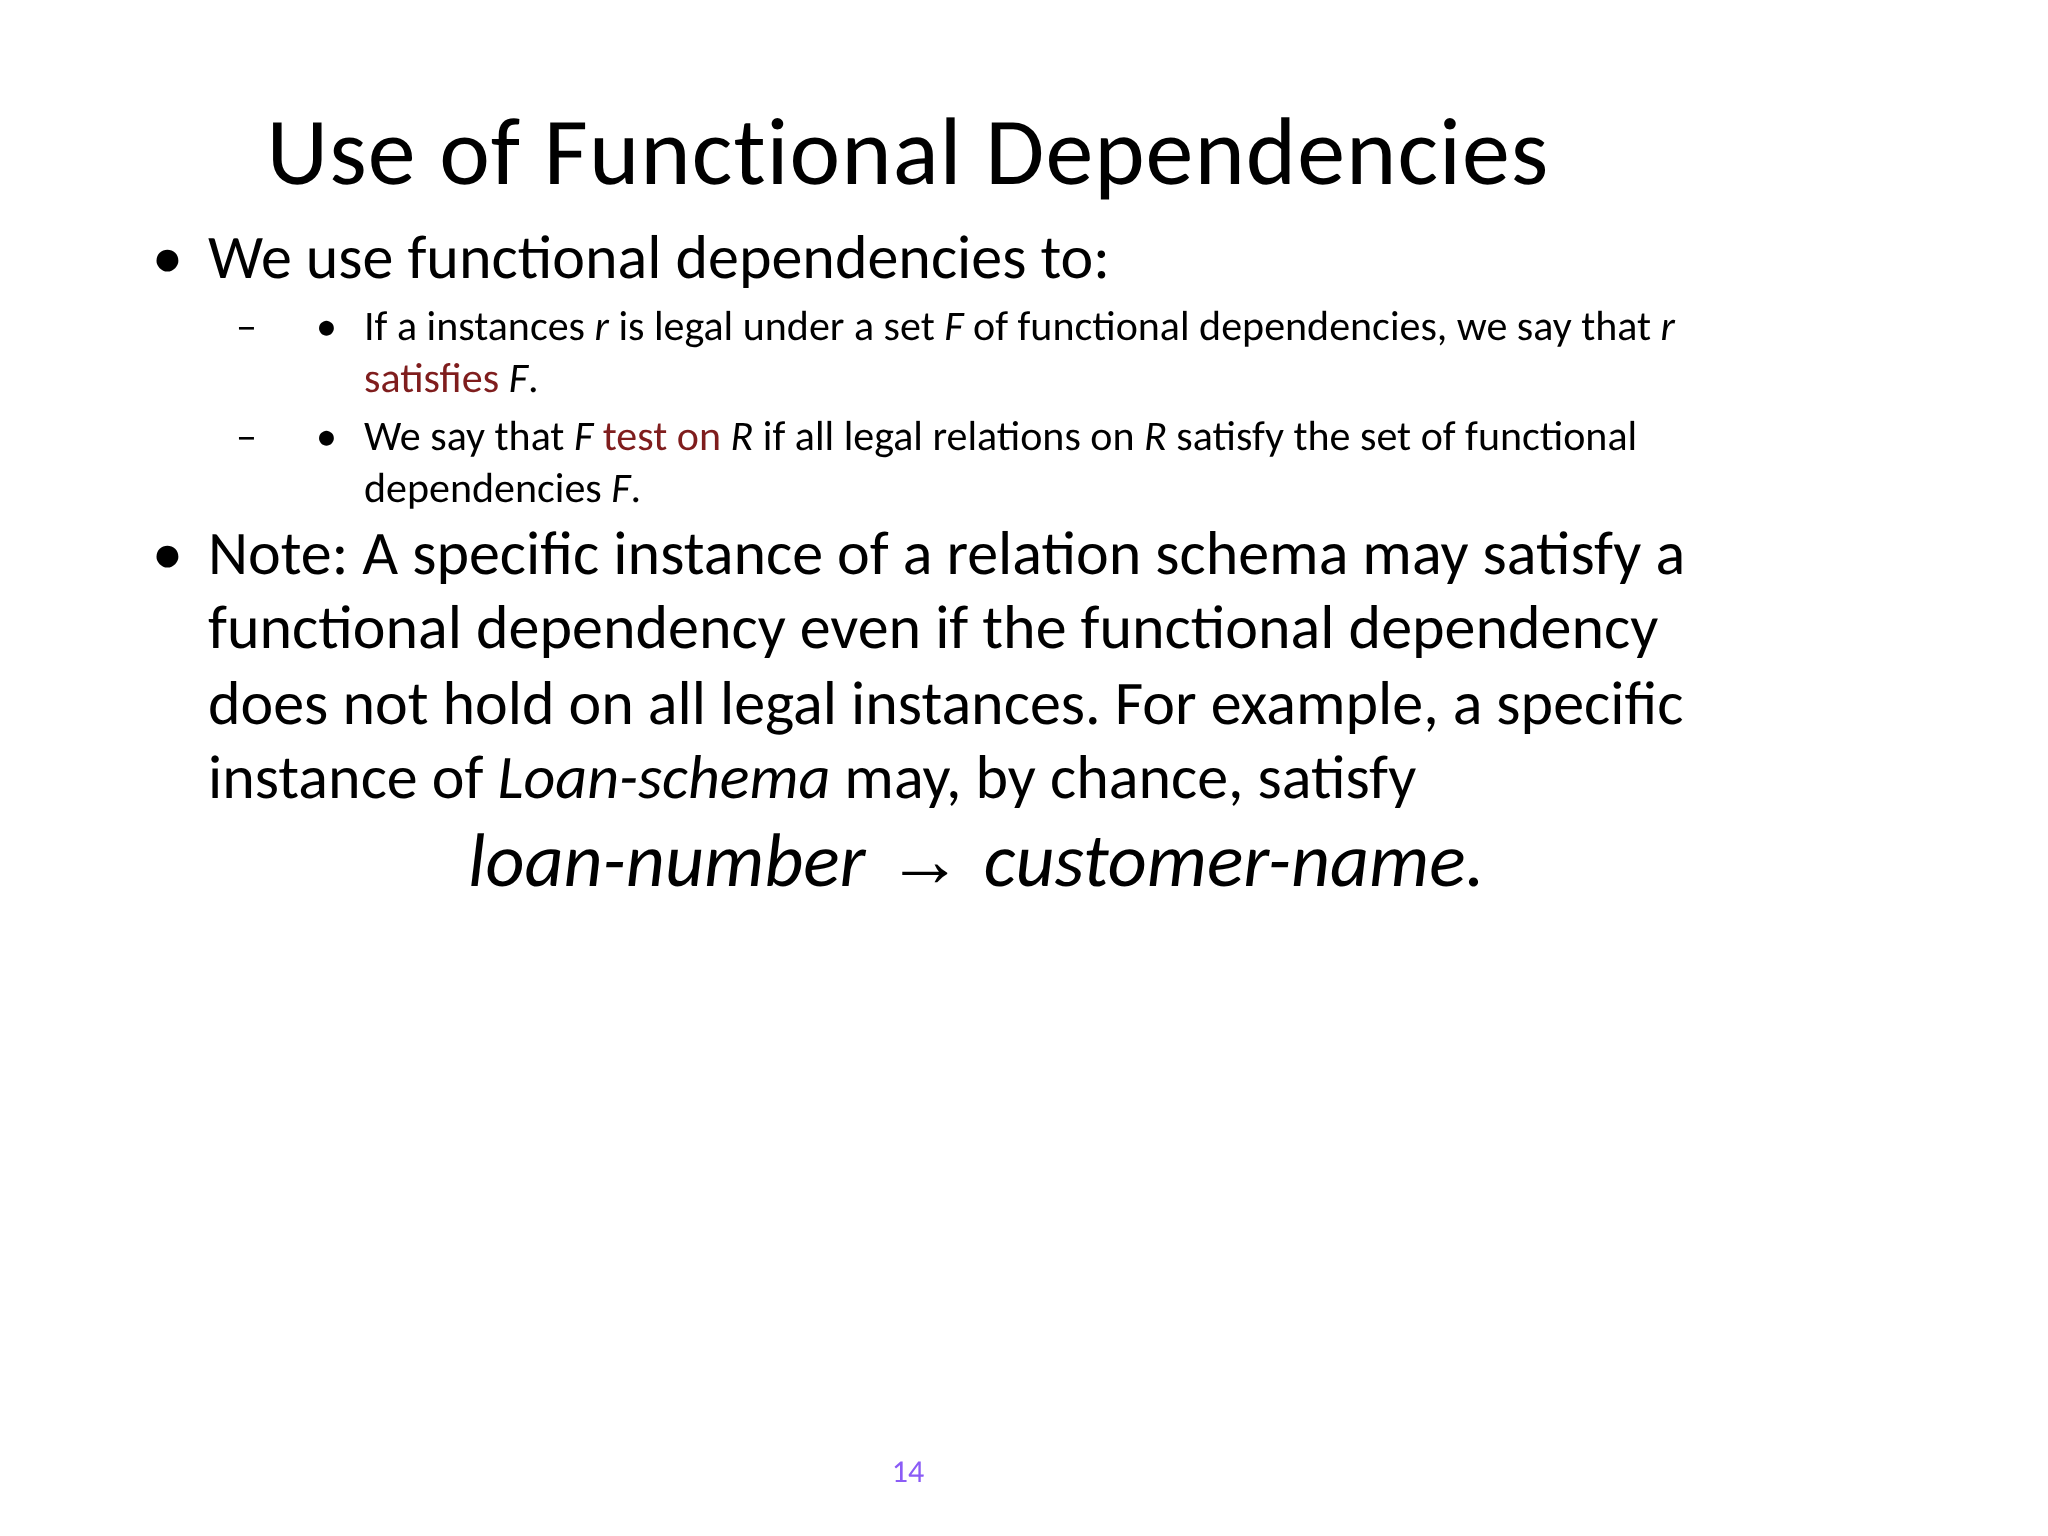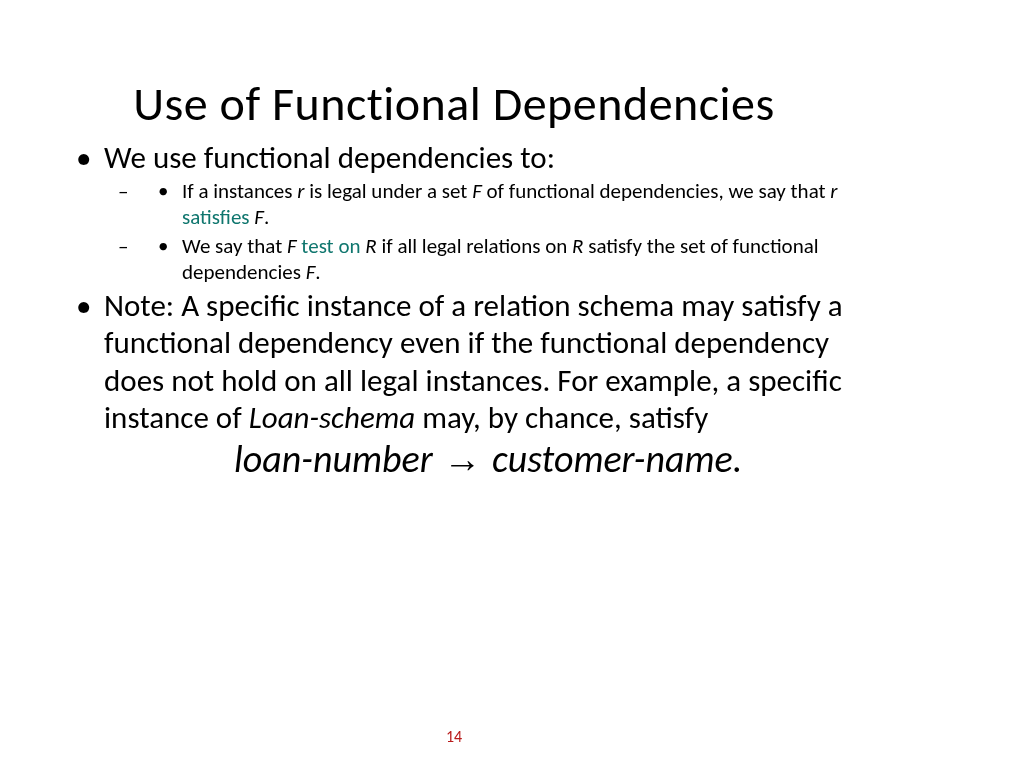--- a/index.html
+++ b/index.html
@@ -10,21 +10,21 @@
     background: #ffffff;
     font-family: Calibri, "Segoe UI", Arial, sans-serif;
     color: #000000;
     overflow: hidden;
   }
   .slide {
     width: 908px;
     height: 768px;
     position: relative;
     box-sizing: border-box;
-    padding: 74px 60px 40px 60px;
+    padding: 46px 60px 40px 60px;
     border-radius: 23px;
   }
   .title {
     font-size: 48px;
     font-weight: 400;
     text-align: center;
     margin: 0 0 6px 0;
     letter-spacing: 0.5px;
   }
   ul {
@@ -71,38 +71,38 @@
     margin-top: 2px;
     margin-bottom: 2px;
   }
   .lvl3 > li::before {
     content: "•";
     position: absolute;
     left: 12px;
     top: 0;
   }
   .ital { font-style: italic; }
-  .blue { color: #0f766e; }
+  .blue { color: #7f1d1d; }
   .indent-line {
     margin-left: 130px;
     font-style: italic;
     font-size: 38px;
     line-height: 1.25;
   }
   .arrow {
     font-family: "Cambria Math", "Segoe UI Symbol", Arial, sans-serif;
     font-style: normal;
   }
   .page-number {
     position: absolute;
     bottom: 22px;
     left: 0;
     width: 100%;
     text-align: center;
-    color: #b91c1c;
+    color: #8b5cf6;
     font-size: 16px;
   }
 </style>
 </head>
 <body>
 
 <div class="slide">
 
   <h1 class="title">Use of Functional Dependencies</h1>
 

